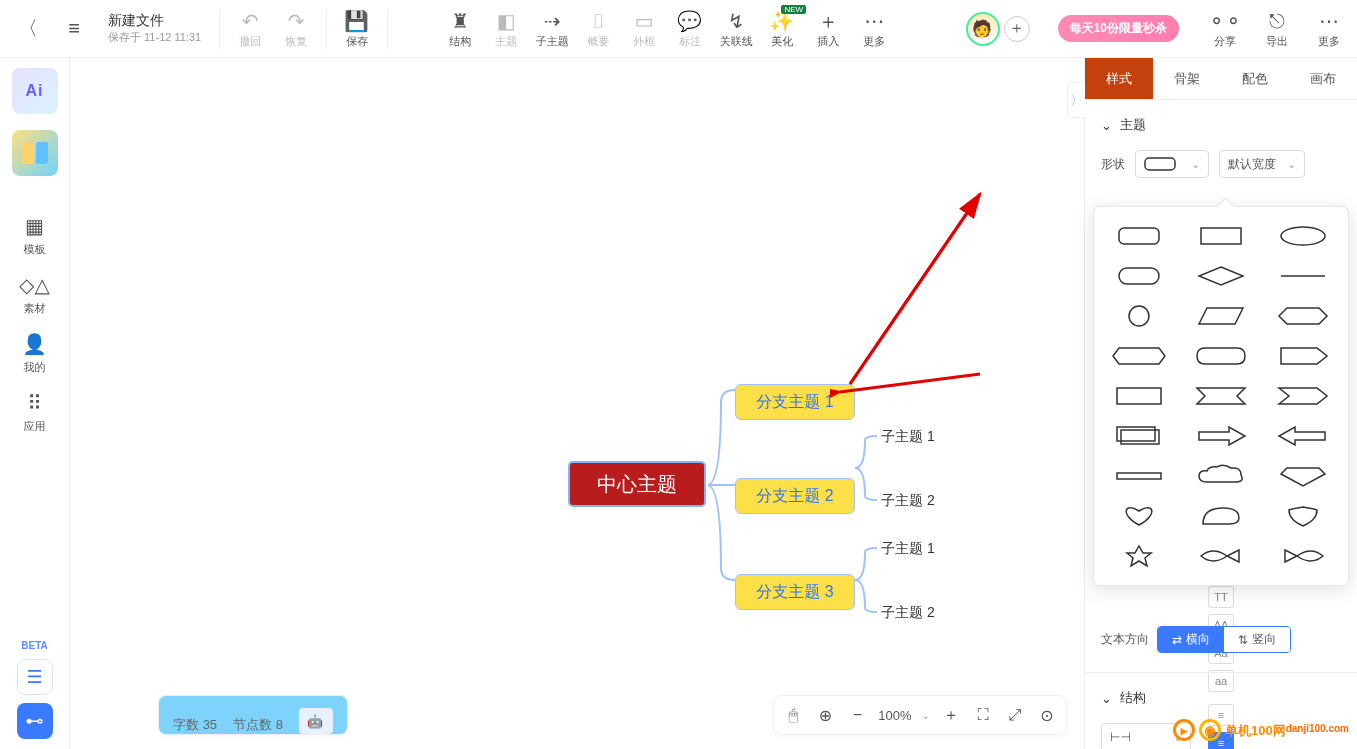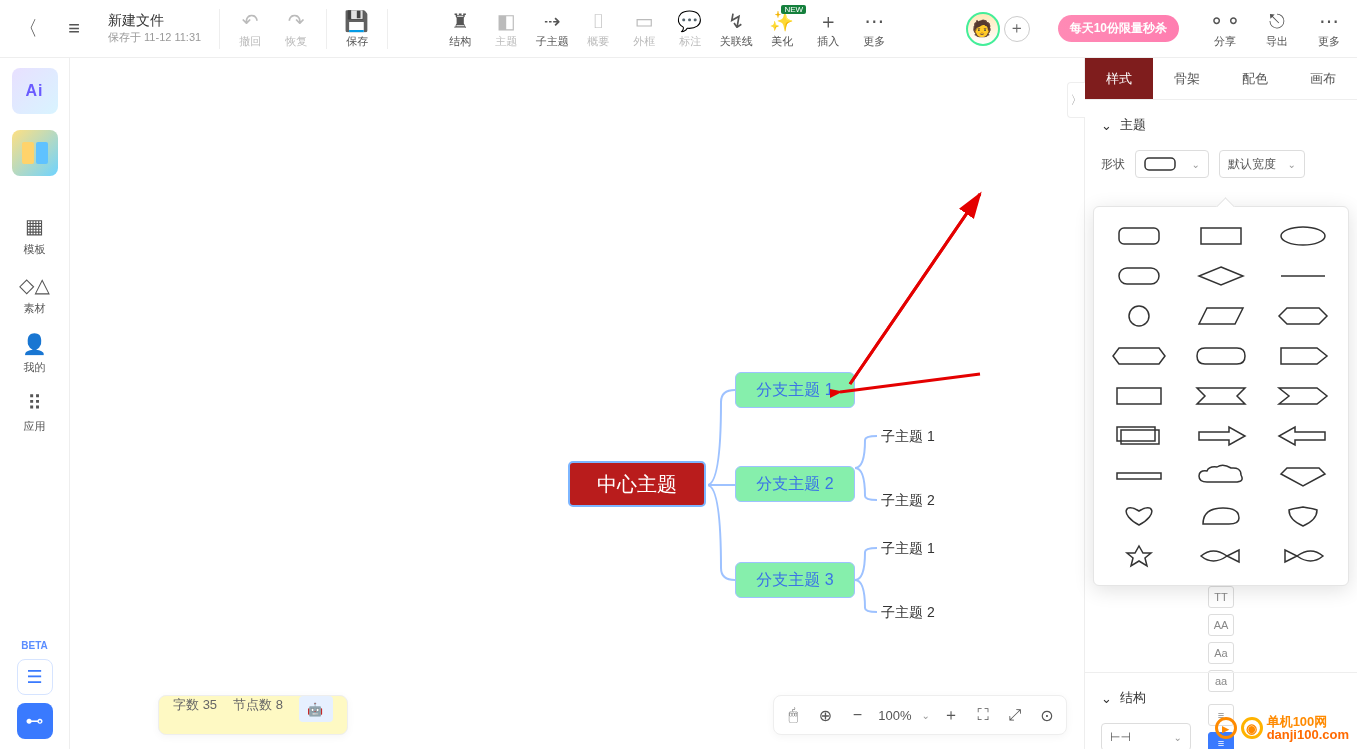--- a/index.html
+++ b/index.html
@@ -32,28 +32,28 @@
 .lr-sq { width:36px; height:36px; border-radius:8px; display:flex; align-items:center; justify-content:center; font-size:18px; }
 .lr-sq.blue { background:#3a7afe; color:#fff; }
 .lr-sq.light { border:1px solid #d6e4ff; color:#3a7afe; }
 .collapse-handle { position:absolute; left:70px; top:380px; width:14px; height:50px; border:1px solid #eee; border-left:none; border-radius:0 6px 6px 0; background:#fff; display:flex; align-items:center; justify-content:center; color:#bbb; font-size:10px; cursor:pointer;}
 
 
 .canvas { position:absolute; left:70px; top:58px; right:0; bottom:0; background:#fff; }
 .mindmap { position:absolute; left:497px; top:300px; }
 .node { position:absolute; display:flex; align-items:center; justify-content:center; border-radius:6px; font-size:16px; white-space:nowrap; }
 .center-node { left:0; top:102px; width:140px; height:48px; background:#b91c1c; color:#fff; font-size:20px; border:3px solid #7db6ff; outline:2px solid #fff; outline-offset:-1px;}
-.branch-node { width:120px; height:36px; background:#86efac; border:1px solid #9ec2ff; color:#3a73e6; }
+.branch-node { width:120px; height:36px; background:#fde047; border:1px solid #9ec2ff; color:#3a73e6;margin-top:12px; }
 .child-node { font-size:14px; color:#333; }
 
 
 .rightpanel { position:absolute; right:0; top:58px; width:273px; bottom:0; border-left:1px solid #eee; background:#fff; }
 .rp-tabs { display:flex; height:42px; border-bottom:1px solid #eee; }
 .rp-tab { flex:1; display:flex; align-items:center; justify-content:center; font-size:13px; color:#555; cursor:pointer; }
-.rp-tab.active { background:#7f1d1d; color:#fff; }
+.rp-tab.active { background:#c2410c; color:#fff; }
 .rp-section { padding:10px 16px; }
 .rp-sec-head { display:flex; align-items:center; gap:8px; font-size:13px; color:#333; cursor:pointer; padding:6px 0; }
 .rp-row { display:flex; align-items:center; gap:10px; font-size:12px; color:#555; margin:10px 0; }
 .select-box { height:28px; border:1px solid #ddd; border-radius:4px; display:flex; align-items:center; justify-content:space-between; padding:0 8px; font-size:12px; color:#555; background:#fff; cursor:pointer; }
 .shape-sel { width:74px; }
 .width-sel { width:86px; }
 .caret { font-size:10px; color:#999; }
 .rp-collapse { position:absolute; left:-18px; top:24px; width:18px; height:36px; border:1px solid #eee; border-right:none; border-radius:4px 0 0 4px; background:#fff; display:flex; align-items:center; justify-content:center; color:#999; font-size:12px; cursor:pointer;}
 
 
@@ -65,21 +65,21 @@
 .shape-cell svg * { fill:none; stroke:#333; stroke-width:1.5; }
 
 
 .textdir { display:flex; align-items:center; gap:8px; padding:8px 16px; font-size:12px; color:#555; }
 .seg { display:flex; border:1px solid #3a7afe; border-radius:4px; overflow:hidden; }
 .seg-btn { padding:4px 14px; font-size:12px; cursor:pointer; display:flex; align-items:center; gap:4px; }
 .seg-btn.active { background:#3a7afe; color:#fff; }
 .seg-btn.inactive { background:#fff; color:#555; }
 
 
-.statusbar { position:absolute; left:88px; bottom:14px; height:40px; background:#fef9c3; border:1px solid #eee; border-radius:8px; display:flex; align-items:flex-start; padding:0 14px; gap:16px; font-size:13px; color:#666; box-shadow:0 2px 8px rgba(0,0,0,0.04); }
+.statusbar { position:absolute; left:88px; bottom:14px; height:40px; background:#7dd3fc; border:1px solid #eee; border-radius:8px; display:flex; align-items:flex-end; padding:0 14px; gap:16px; font-size:13px; color:#666; box-shadow:0 2px 8px rgba(0,0,0,0.04); }
 .bot-ico { width:34px; height:26px; background:#e6f0ff; border-radius:4px; display:flex; align-items:center; justify-content:center; }
 
 .zoombar { position:absolute; right:14px; bottom:14px; height:40px; background:#fff; border:1px solid #eee; border-radius:8px; display:flex; align-items:center; padding:0 8px; gap:10px; font-size:13px; color:#555; box-shadow:0 2px 8px rgba(0,0,0,0.04);}
 .zb-ico { width:22px; display:flex; justify-content:center; cursor:pointer; font-size:16px; }
 
 
 .arrow { position:absolute; pointer-events:none; }
 
 
 .watermark { position:absolute; right:8px; bottom:8px; display:flex; align-items:center; gap:4px; font-size:13px; color:#ff8a00; font-weight:bold; }
@@ -312,20 +312,27 @@
     <div class="tiny-btn">TT</div>
     <div class="tiny-btn">AA</div>
     <div class="tiny-btn">Aa</div>
     <div class="tiny-btn">aa</div>
     <div style="flex:1"></div>
     <div class="tiny-btn">≡</div>
     <div class="tiny-btn active">≡</div>
     <div class="tiny-btn">≡</div>
   </div>
 
+  <div class="textdir" style="position:absolute;top:560px;left:0;right:0">
+    <span>文本方向</span>
+    <div class="seg">
+      <div class="seg-btn active">⇄ <span>横向</span></div>
+      <div class="seg-btn inactive">⇅ <span>竖向</span></div>
+    </div>
+  </div>
 
   <div class="rp-section" style="position:absolute;top:614px;left:0;right:0;border-top:1px solid #eee">
     <div class="rp-sec-head">
       <span>⌄</span>
       <span>结构</span>
     </div>
     <div class="rp-row">
       <div class="select-box" style="width:90px">
         <span>⊢⊣</span>
           <span class="caret">⌄</span>
@@ -471,17 +478,17 @@
             <path d="M10 6 L10 18 L22 12 Z M22 12 Q36 2 48 12 Q36 22 22 12"></path>
           </svg>
         </div>
     </div>
   </div>
 </div>
 
 <div class="watermark">
   <div class="wm-circ" style="border-color:#ff8a00">▸</div>
   <div class="wm-circ">◉</div>
-  <div style="display:flex;flex-direction:column;line-height:1">
+  <div style="display:flex;line-height:1">
     <span>单机100网</span>
-    <span style="font-size:13px;color:#ff6a00">danji100.com</span>
+    <span style="font-size:10px;color:#ff6a00">danji100.com</span>
   </div>
 </div>
 
 </body></html>

